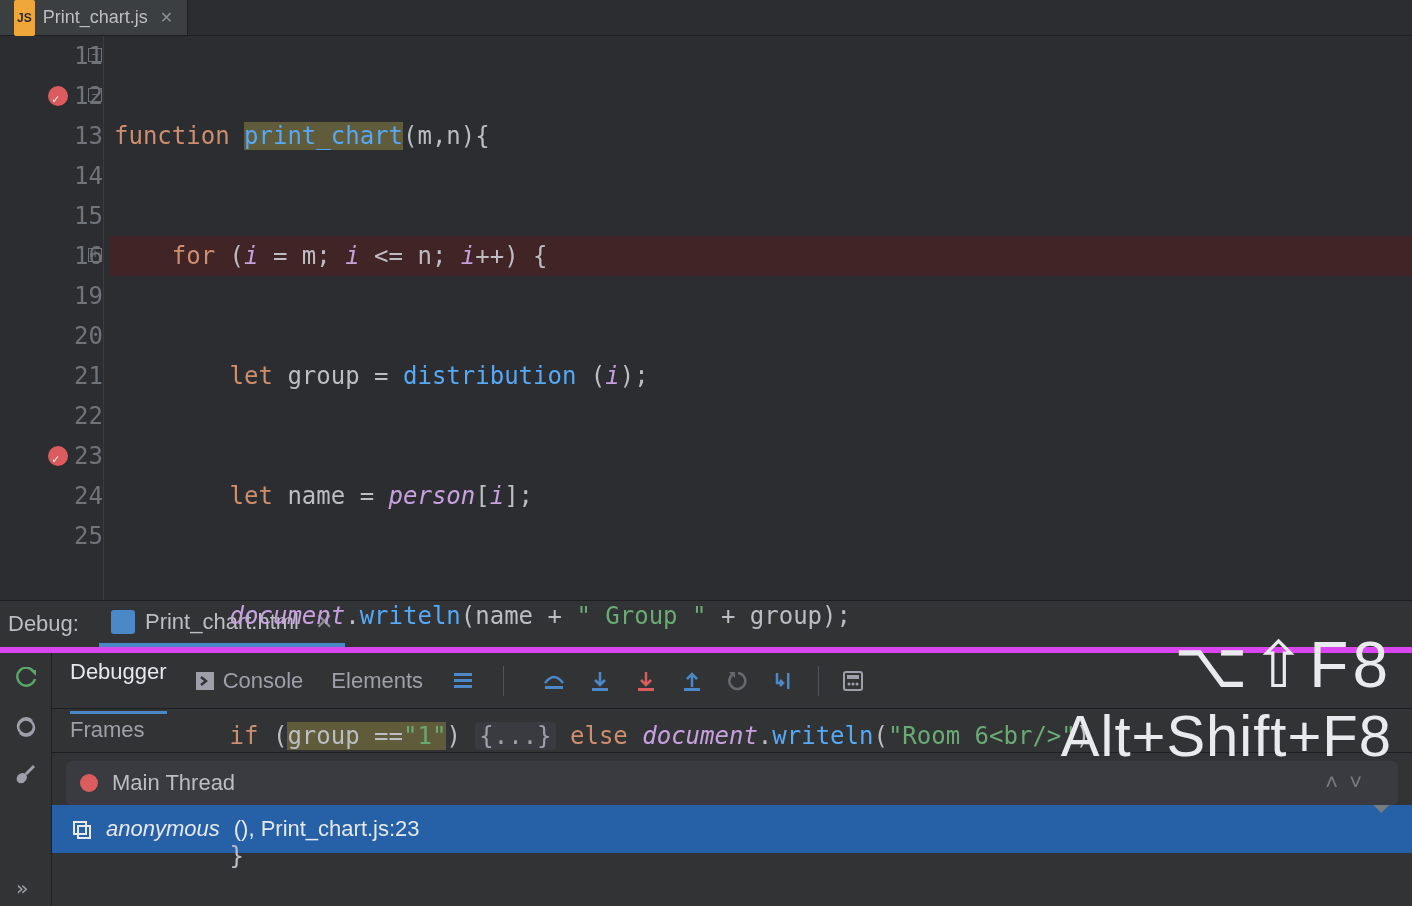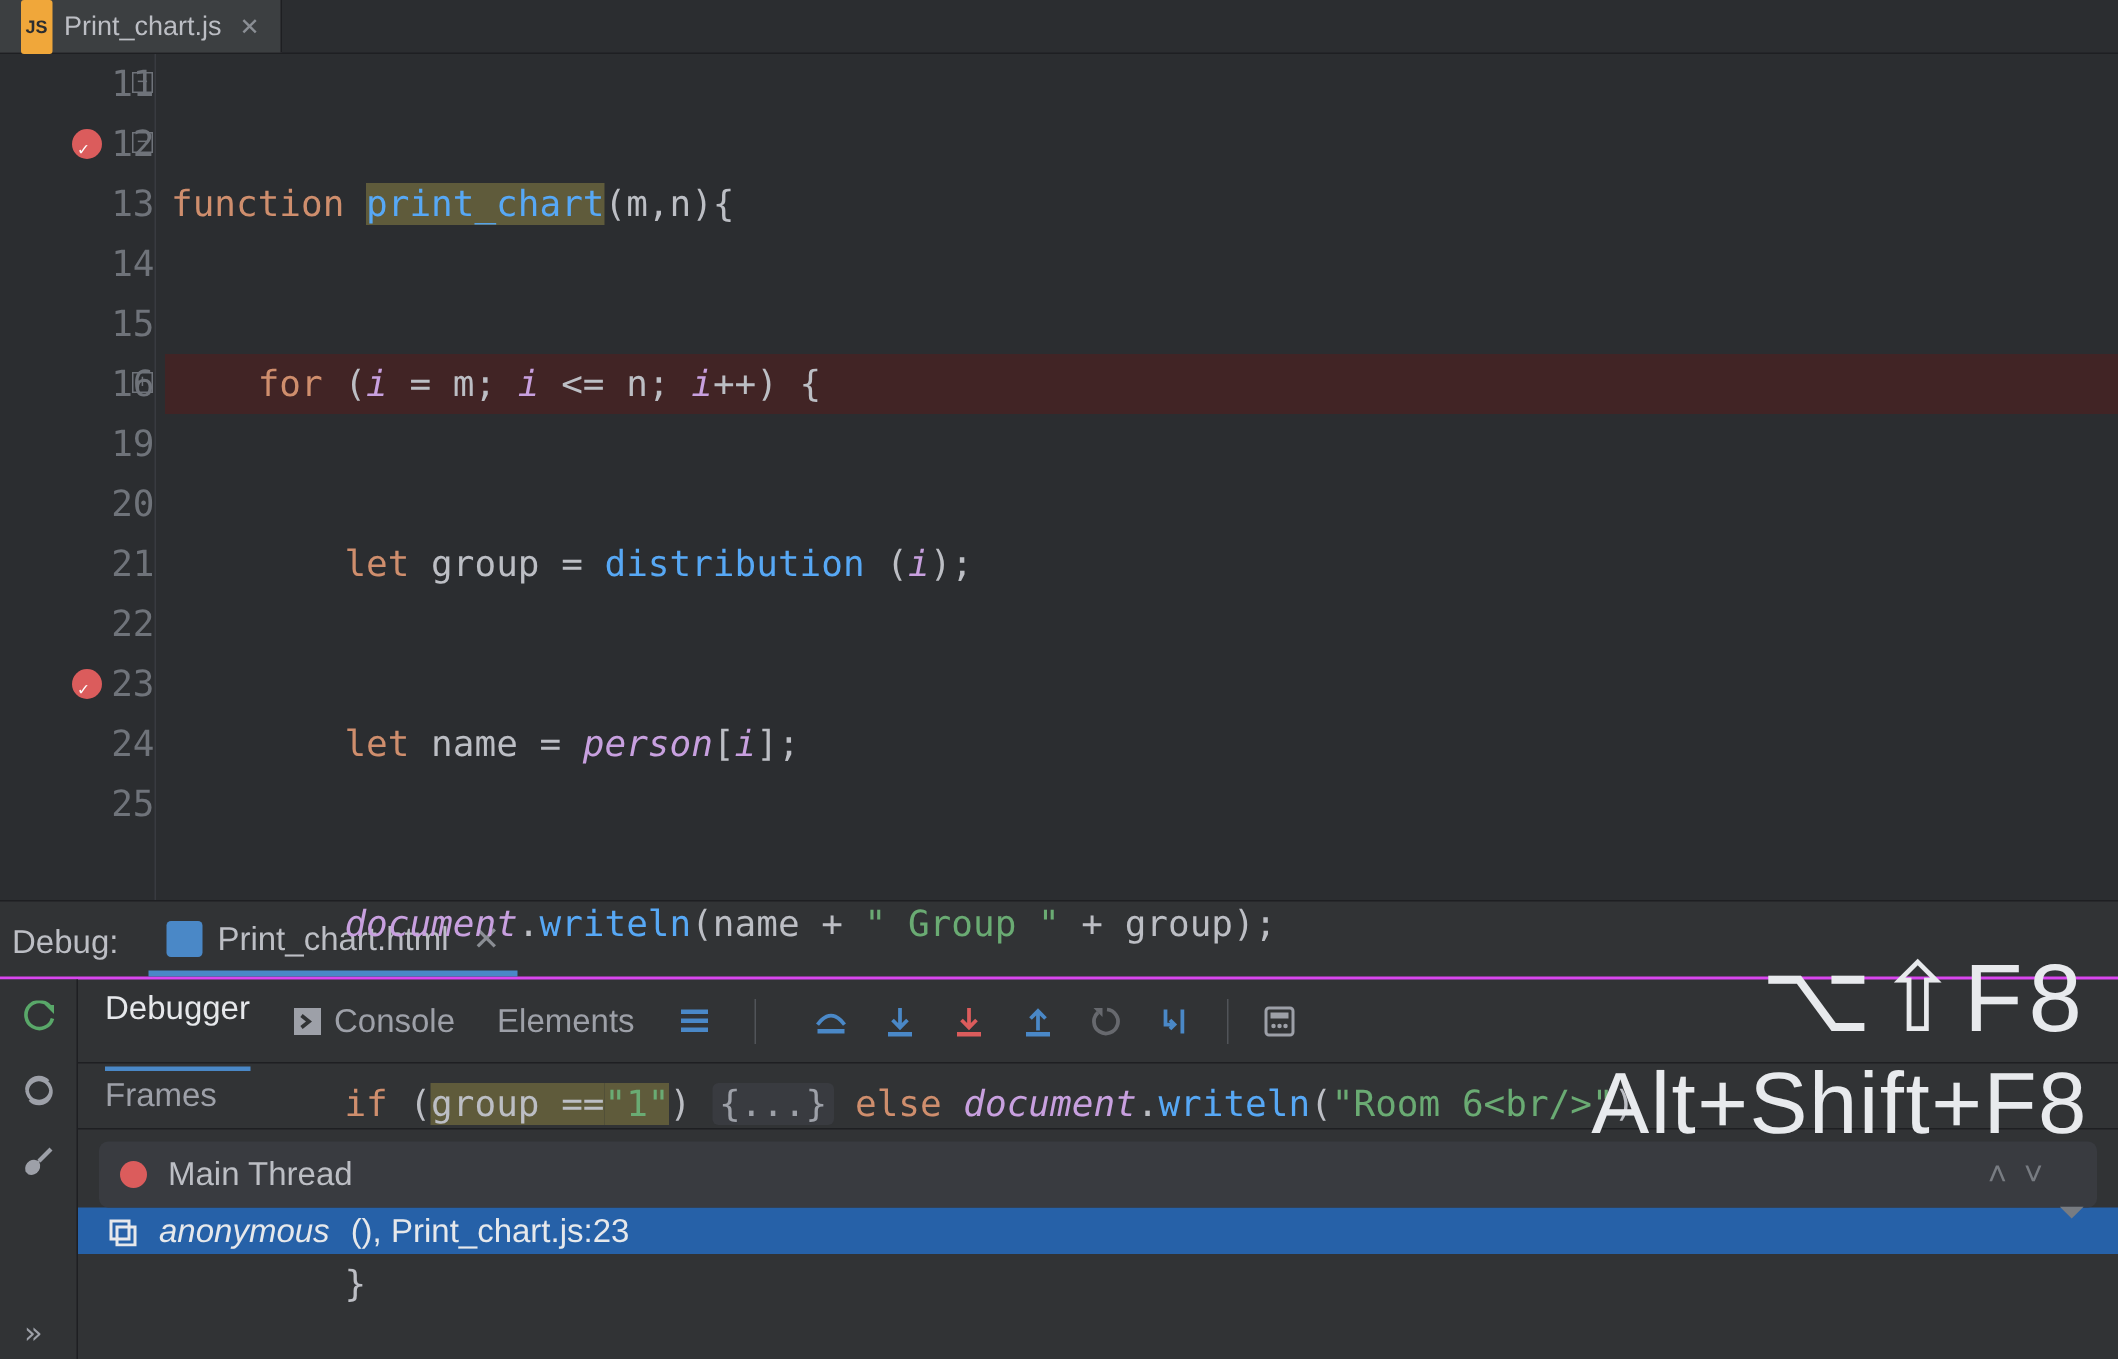--- a/index.html
+++ b/index.html
@@ -64,21 +64,21 @@
     background: #393b40; color: #9da0a8; border-radius: 4px; padding: 0 4px;
   }
 
   .dbg-panel {
     height: 306px; background: #313335; border-top: 1px solid #1e1f22;
     display: flex; flex-direction: column;
     font-family: -apple-system, "Segoe UI", sans-serif;
   }
   .dbg-head {
     display: flex; align-items: flex-end; gap: 20px;
-    height: 52px; padding: 0 8px; border-bottom: 2px solid #d946ef;
+    height: 52px; padding: 0 8px; border-bottom: 6px solid #d946ef;
   }
   .dbg-title { color: #bcbec4; font-size: 22px; padding-bottom: 10px; }
   .dbg-tab {
     display: flex; align-items: center; gap: 10px;
     color: #bcbec4; font-size: 22px; padding: 8px 12px;
     border-bottom: 4px solid #4a88c7;
     margin-top: 13px;
   }
   .dbg-tab .html-icon {
     width: 24px; height: 24px; background: #4a88c7; border-radius: 3px;
@@ -114,21 +114,21 @@
     background: #393b40; display: flex; align-items: center;
     gap: 14px; padding: 0 14px; color: #bcbec4; font-size: 22px;
     position: relative;
   }
   .red-dot { width: 18px; height: 18px; border-radius: 50%; background: #db5c5c; }
   .chev-up { position:absolute; right:60px; color:#787c82;}
   .chev-dn { position:absolute; right:36px; color:#787c82;}
 
   .frame {
     margin-top: 0; background: #2661a8; color: #e6e8eb;
-    height: 31px; display: flex; align-items: center; gap: 14px;
+    height: 48px; display: flex; align-items: center; gap: 14px;
     padding: 0 20px; font-size: 22px; font-style: italic;
   }
   .frame .stack-ic { width:20px; height:20px; }
   .frame .loc { font-style: normal; }
 
   .shortcut-overlay {
     position: absolute; right: 20px; top: 628px;
     color: #e8eaed; font-family: -apple-system, "Segoe UI", sans-serif;
     text-align: right; pointer-events:none;
   }

